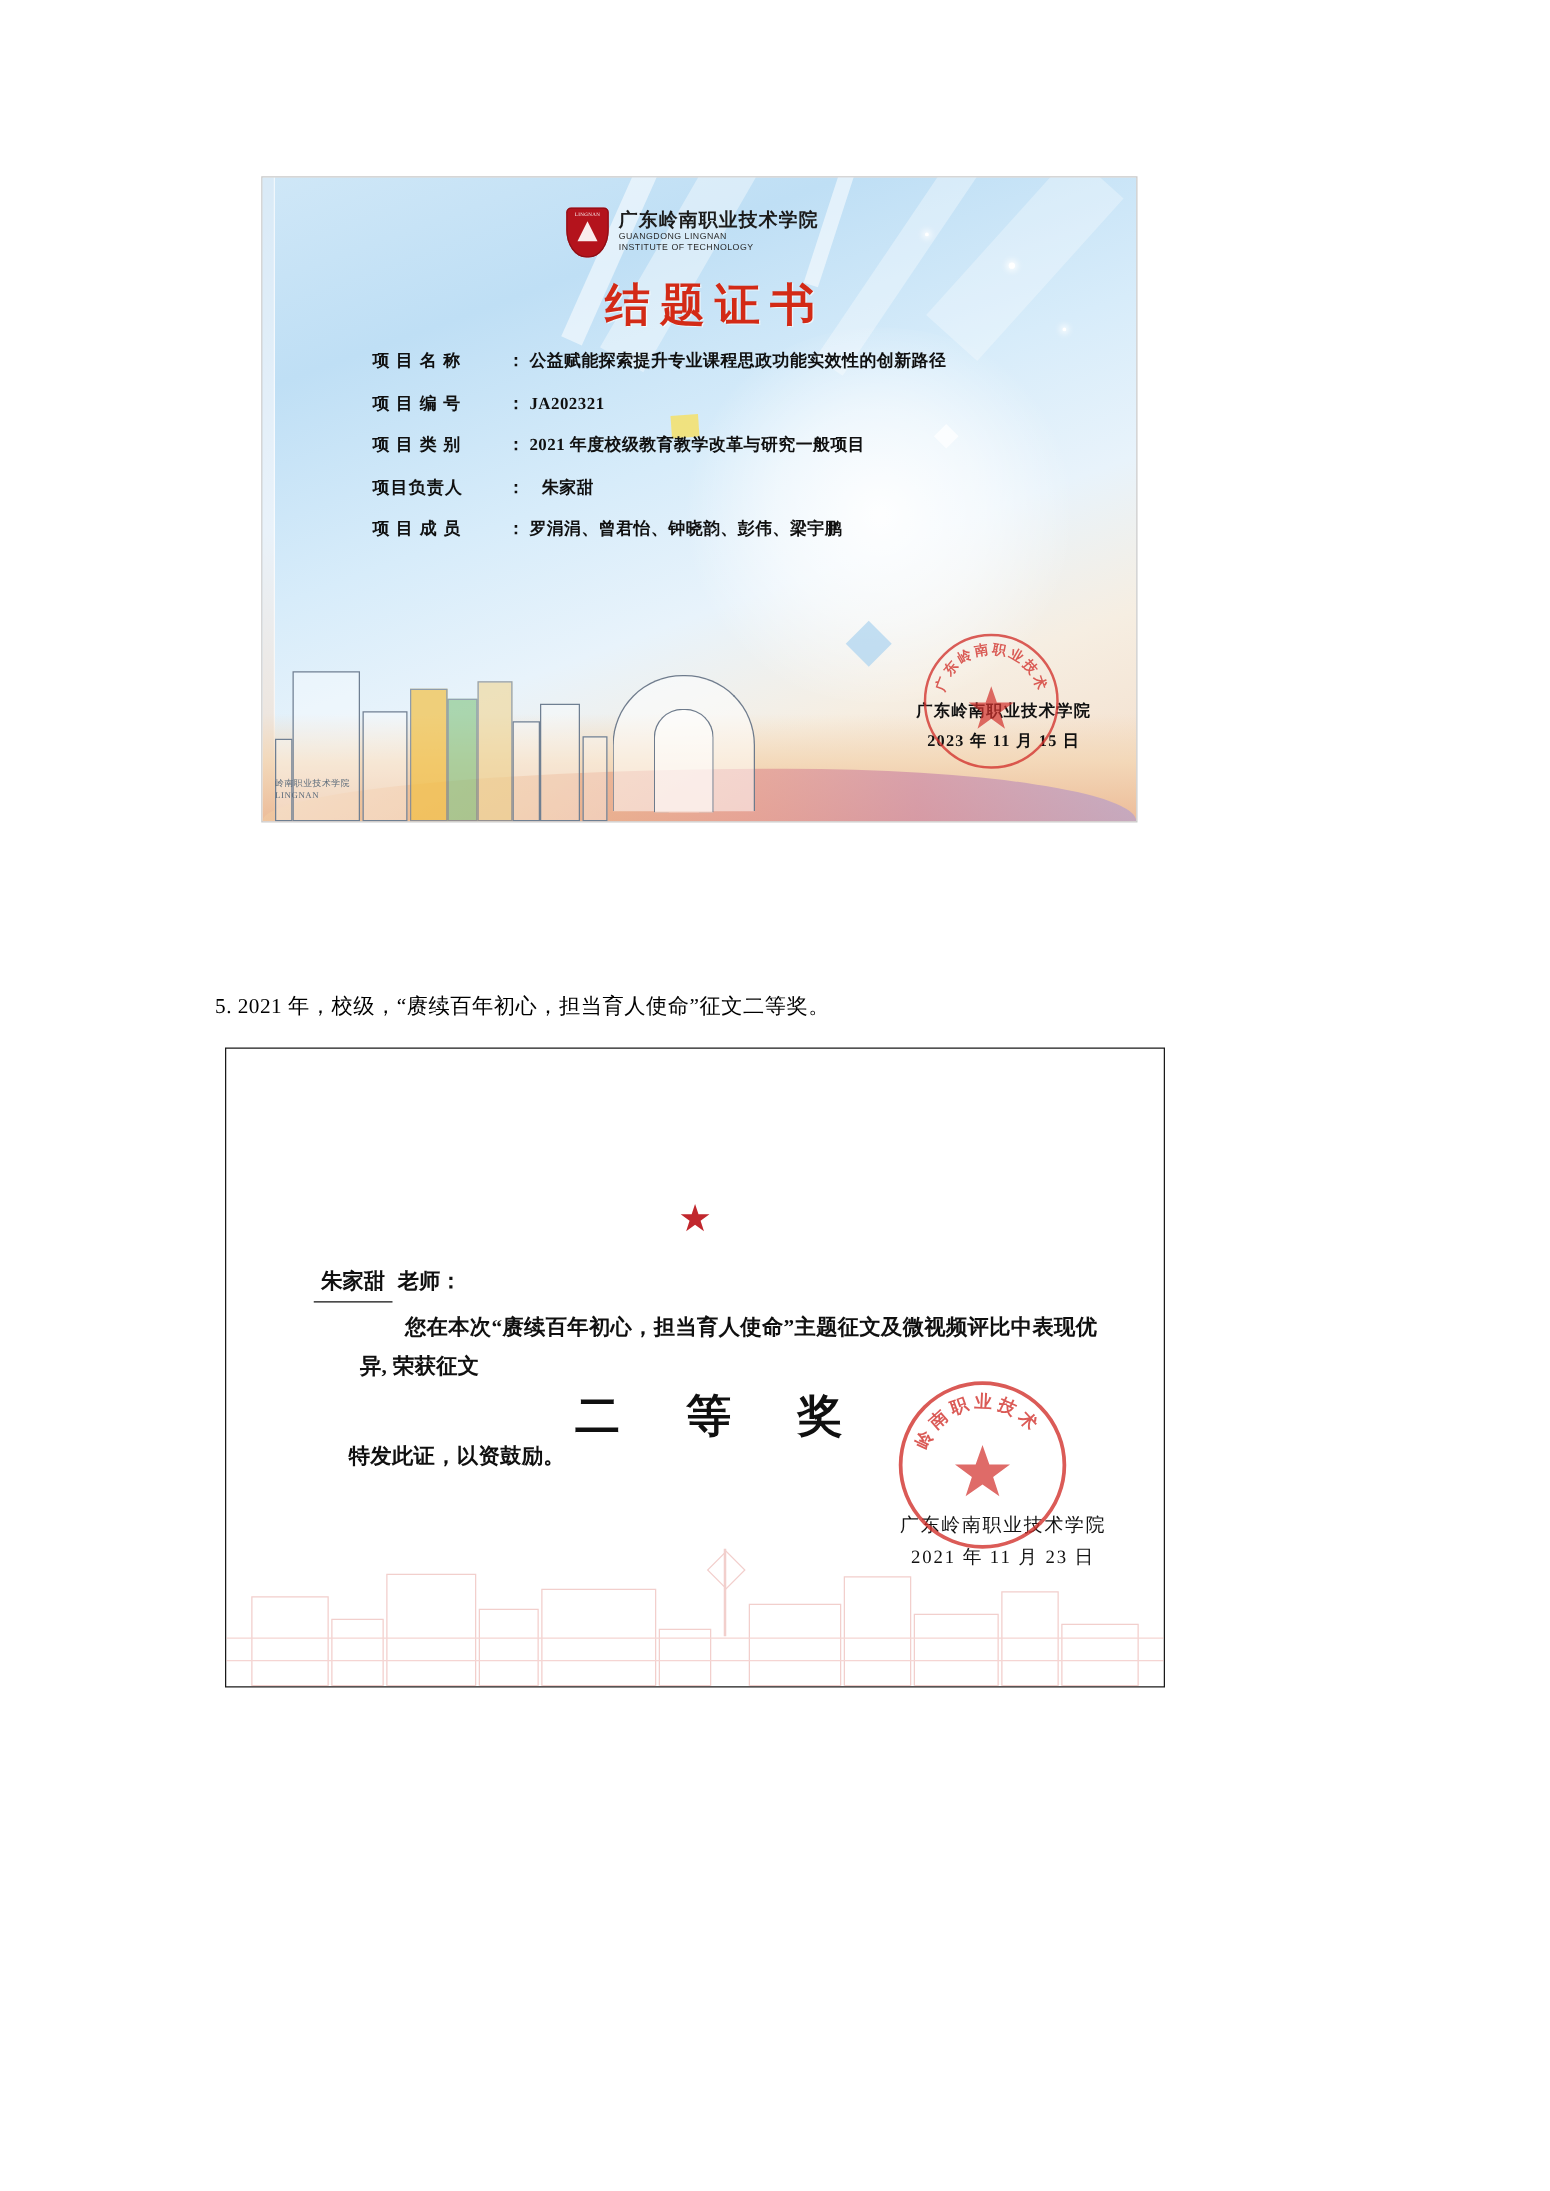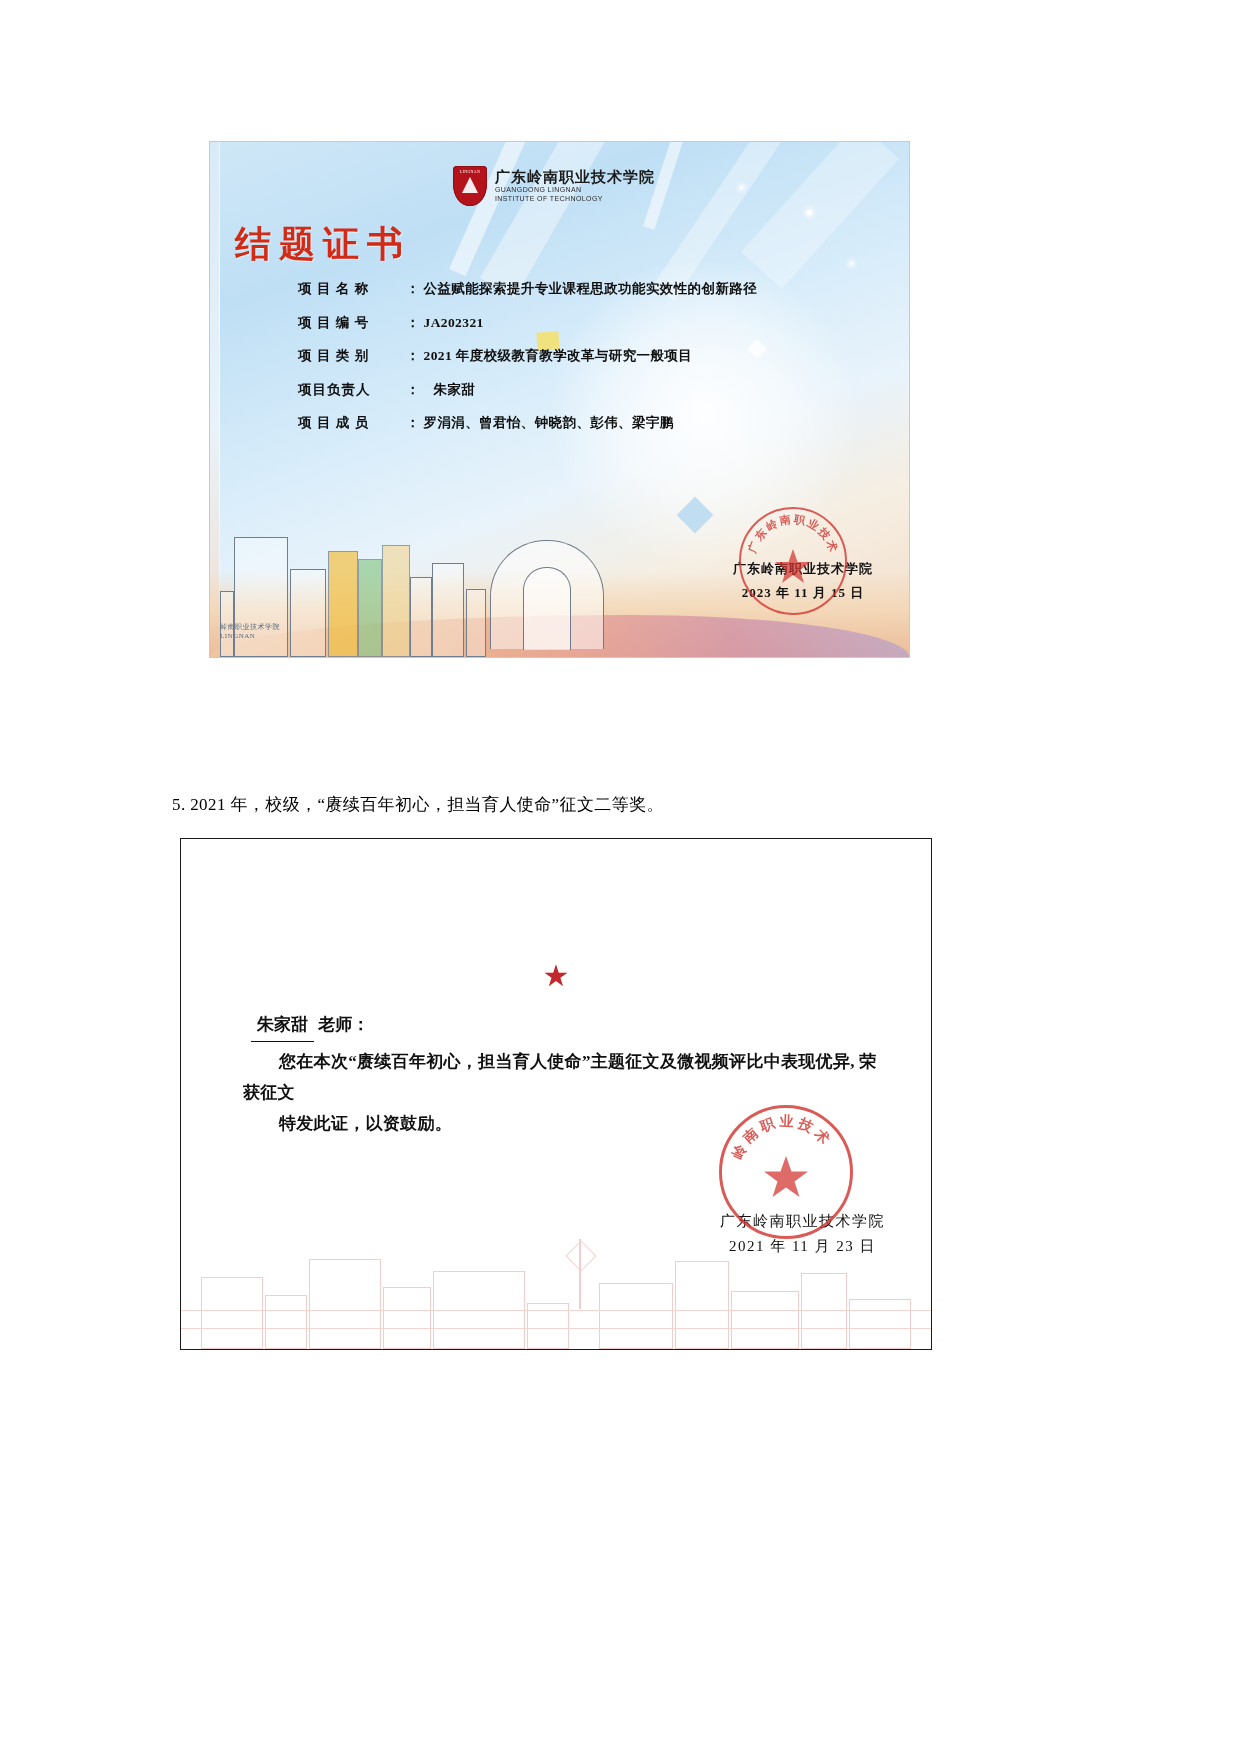--- a/index.html
+++ b/index.html
@@ -122,20 +122,21 @@
     font-size: 7px;
     color: #2a2a2a;
     line-height: 8.5px;
     letter-spacing: .4px;
   }
 
   .cert1-title {
     position: absolute;
     left: 0; right: 0;
     top: 78px;
+    text-align: center;
     font-family: Liberation Sans, sans-serif;
     font-size: 36px;
     font-weight: bold;
     letter-spacing: 8px;
     color: #d32a16;
     text-shadow: 1px 1px 0 rgba(255,255,255,0.6);
     padding-left: 25px;
   }
 
   .fields {
@@ -313,20 +314,21 @@
   .recipient {
     display: inline-block;
     border-bottom: 1.6px solid #111;
     padding: 0 6px 1px 6px;
     margin-left: 8px;
   }
   .body-para {
     margin-top: 4px;
     text-indent: 36px;
     letter-spacing: .3px;
+    margin-left: 45px;
   }
   .award-line {
     margin-top: 10px;
     text-align: center;
     font-size: 36px;
     font-weight: bold;
     letter-spacing: 22px;
     padding-left: 22px;
   }
   .closing {
@@ -485,20 +487,21 @@
 
 <div class="cert2">
   <div class="cert2-star">★</div>
 
   <div class="cert2-body">
     <div>
       <span class="recipient">朱家甜</span>
       <span>老师：</span>
     </div>
     <div class="body-para">您在本次“赓续百年初心，担当育人使命”主题征文及微视频评比中表现优异, 荣获征文</div>
+    <div class="award-line">二 等 奖</div>
     <div class="closing">特发此证，以资鼓励。</div>
   </div>
 
   <div class="sign2">
     <div>广东岭南职业技术学院</div>
     <div>2021 年 11 月 23 日</div>
   </div>
 
   <div class="stamp stamp2">
     <svg width="128" height="128" viewBox="0 0 128 128">

